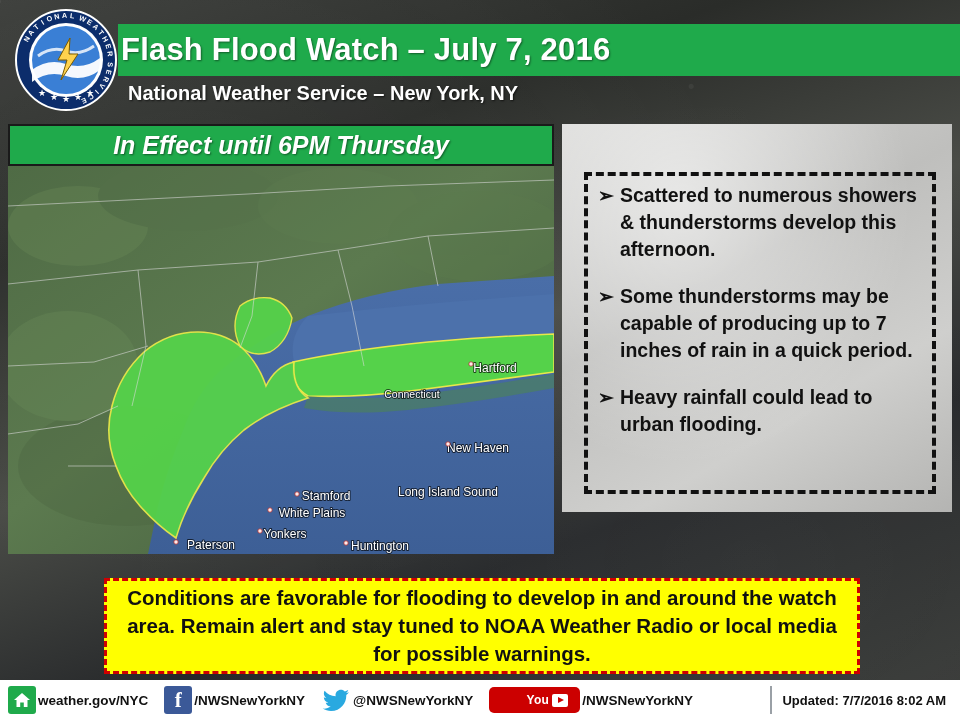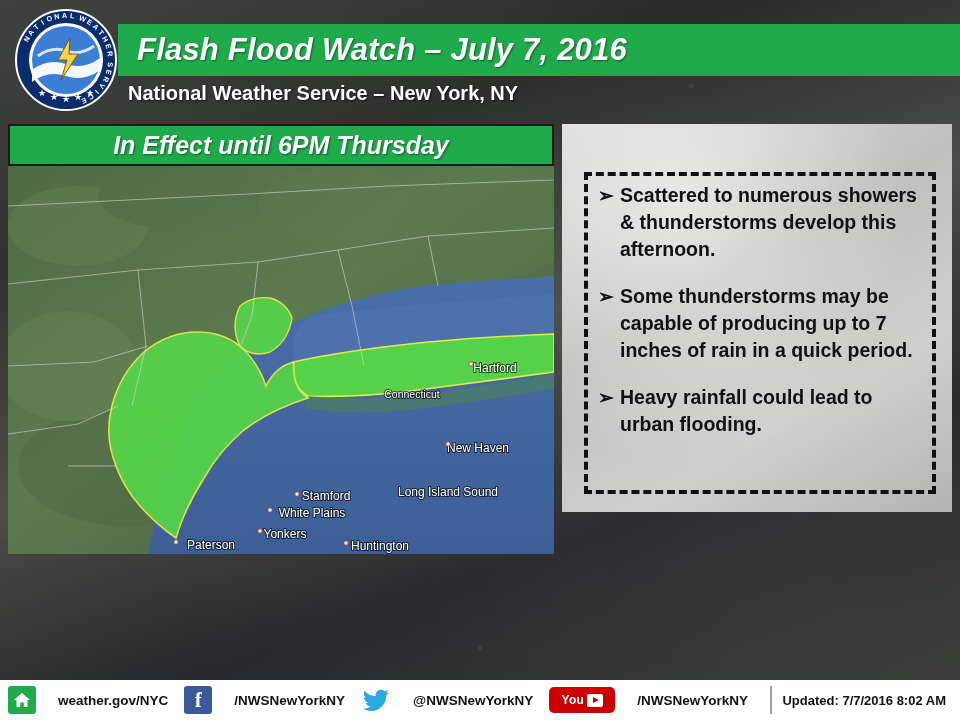--- a/index.html
+++ b/index.html
@@ -47,23 +47,22 @@
     width: 842px;
     height: 52px;
     background: #1faa4b;
     display: flex;
     align-items: center;
   }
   .header-title {
     color: #ffffff;
     font-size: 31px;
     font-weight: bold;
-    font-style: italic;
     letter-spacing: 0.2px;
-    padding-left: 19px;
+    padding-left: 3px;
     text-shadow: 1px 1px 2px rgba(0,0,0,0.45);
     white-space: nowrap;
   }
   .subtitle {
     position: absolute;
     left: 128px;
     top: 82px;
     color: #ffffff;
     font-size: 20px;
     font-weight: bold;
@@ -224,21 +223,21 @@
   .f-item {
     display: flex;
     align-items: center;
     height: 34px;
   }
   .f-label {
     font-size: 13.5px;
     font-weight: bold;
     color: #111111;
     white-space: nowrap;
-    margin-left: 22px;
+    margin-left: 2px;
   }
   .f-gap { width: 16px; }
   .f-spacer { flex: 1 1 auto; }
   .f-divider {
     width: 2px;
     height: 28px;
     background: #9aa0a6;
     margin: 0 10px;
   }
   .f-updated {
@@ -271,20 +270,21 @@
   }
   .icon-yt {
     width: 66px; height: 26px;
     background: #cc0000;
     border-radius: 5px;
     display: flex; align-items: center; justify-content: center;
     color: #fff;
     font-size: 12px;
     font-weight: bold;
     letter-spacing: 0.2px;
+    padding-left: 25px;
   }
   .icon-yt .play {
     display: inline-block;
     width: 16px; height: 13px;
     background: #fff;
     border-radius: 2px;
     margin-left: 3px;
     position: relative;
   }
   .icon-yt .play::after {
@@ -465,20 +465,23 @@
           <div class="bullet-text">Some thunderstorms may be capable of producing up to 7 inches of rain in a quick period.</div>
         </div>
         <div class="bullet">
           <div class="bullet-marker">➢</div>
           <div class="bullet-text">Heavy rainfall could lead to urban flooding.</div>
         </div>
       </div>
     </div>
   </div>
 
+  <div class="callout">
+    <span>Conditions are favorable for flooding to develop in and around the watch area. Remain alert and stay tuned to NOAA Weather Radio or local media for possible warnings.</span>
+  </div>
 
   <div class="footer">
     <div class="f-item">
       <div class="icon-home">
         <svg width="18" height="18" viewBox="0 0 18 18">
           <path d="M9 2 L17 9 L14.5 9 L14.5 16 L10.8 16 L10.8 11.5 L7.2 11.5 L7.2 16 L3.5 16 L3.5 9 L1 9 Z" fill="#ffffff"></path>
         </svg>
       </div>
       <span class="f-label">weather.gov/NYC</span>
     </div>

